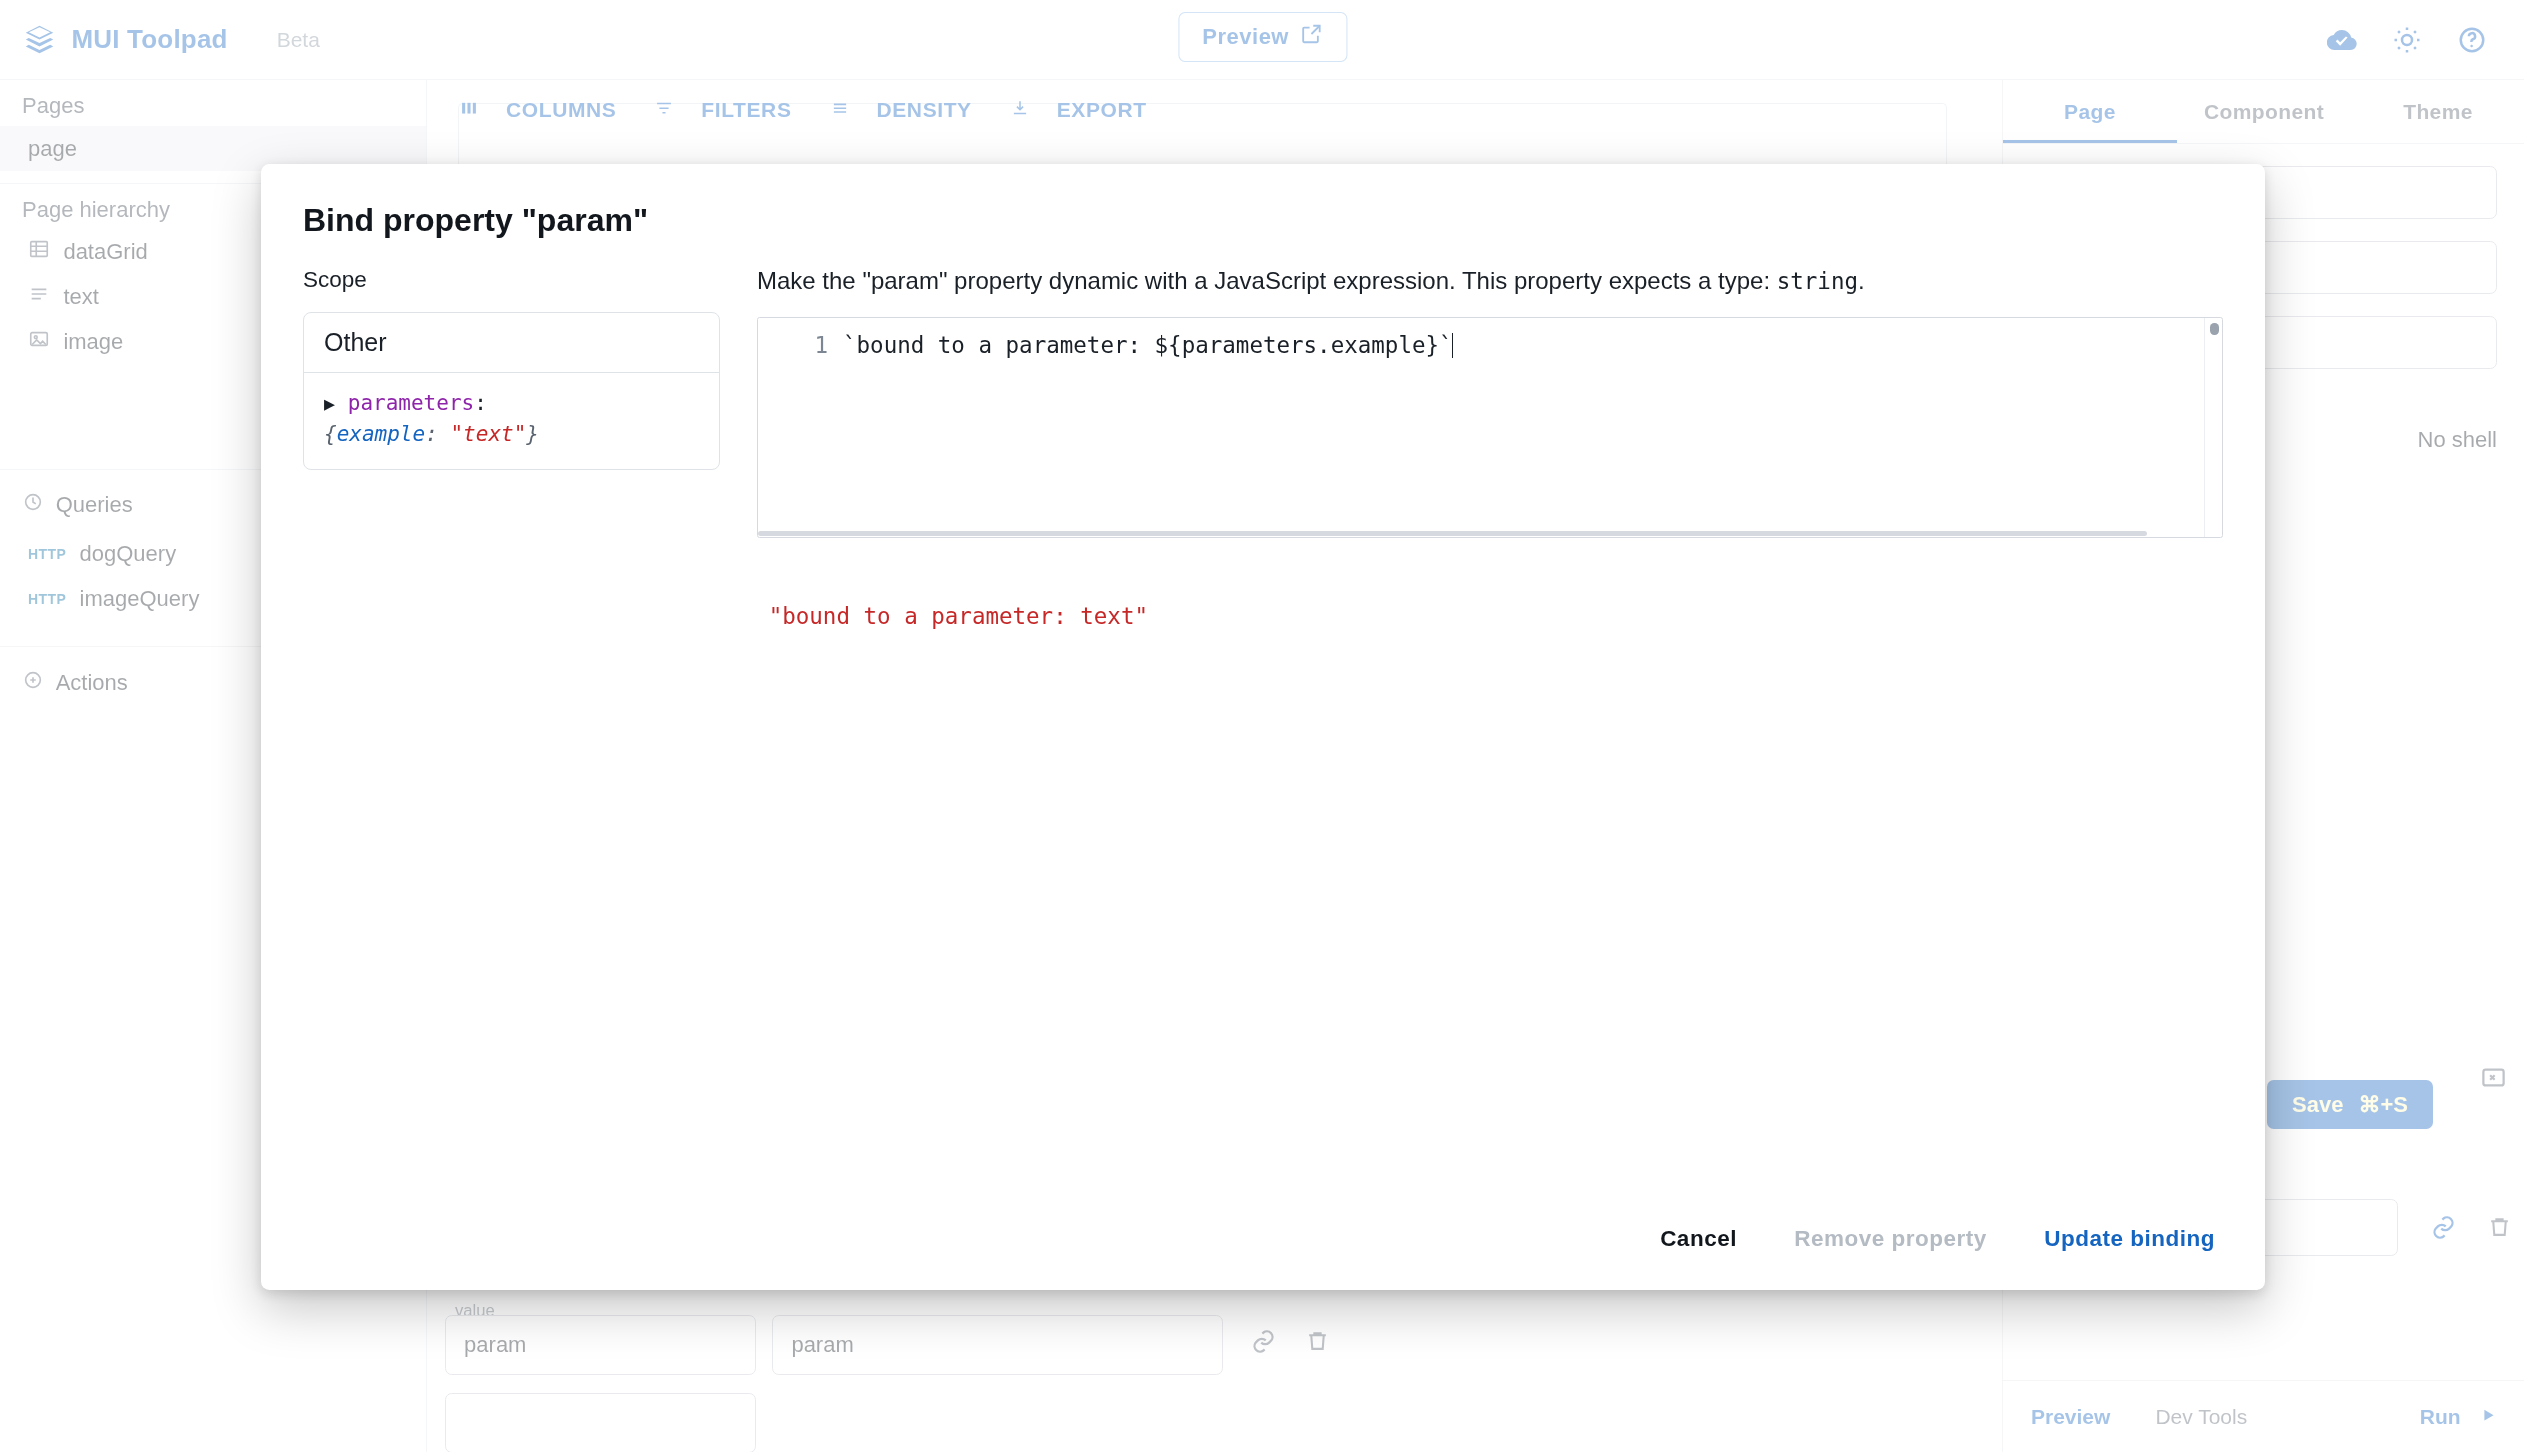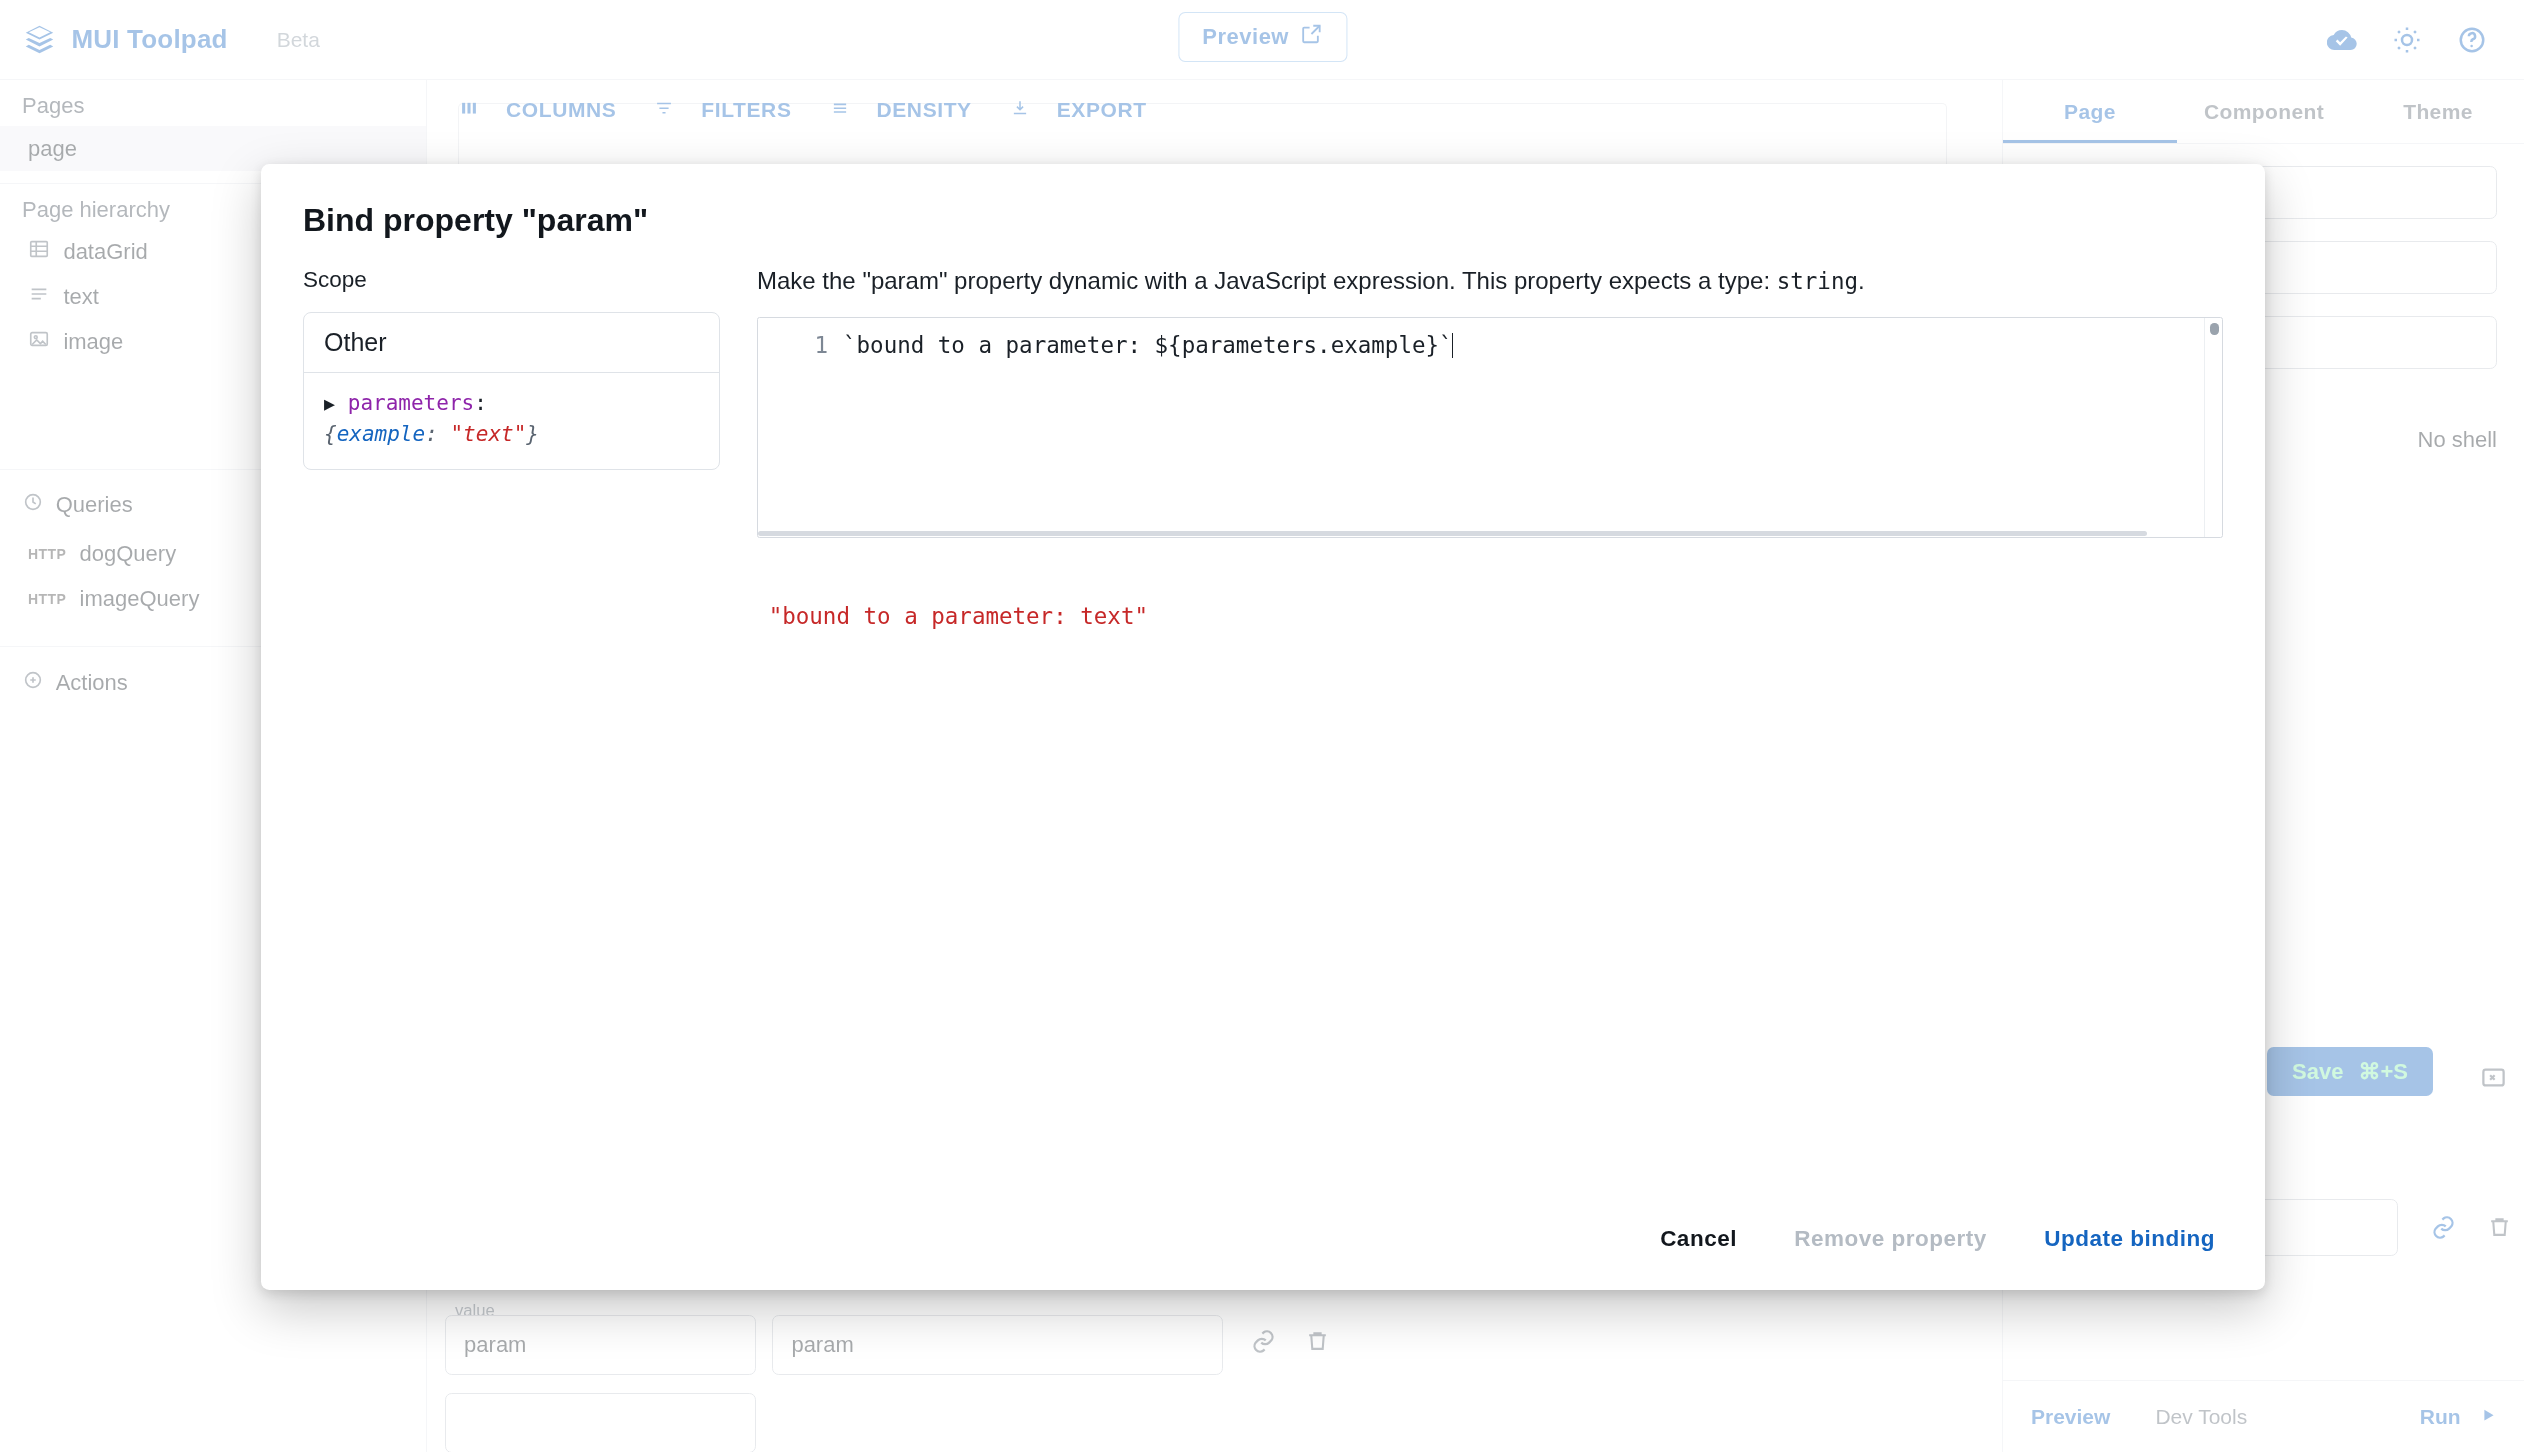--- a/index.html
+++ b/index.html
@@ -109,21 +109,21 @@
     align-items: center;
     gap: 13.4px;
     padding: 0 28px;
     font-size: 22px;
     color: #1a2027;
   }
   .rail-item.selected { background: #eef0f3; }
   .rail-item .tag {
     font-size: 14px;
     font-weight: 700;
-    color: #404040;
+    color: #0369a1;
     letter-spacing: 0.4px;
     text-align: center;
   }
   .rail-divider {
     height: 0.8px;
     background: #e5e8ec;
     margin: 11.7px 0 0 0;
   }
   .rail-group-title {
     display:flex; align-items:center; gap: 11.7px;
@@ -239,23 +239,23 @@
     box-sizing:border-box;
   }
   .rp-text {
     margin: 22px 28px;
     font-size: 22px;
     color: #1a2027;
   }
   .save-btn {
     position: absolute;
     right: 92px;
-    top: 967px;
+    top: 1000px;
     background: #1565c0;
-    color: #86efac;
+    color: #fef9c3;
     border-radius: 6.7px;
     padding: 11.7px 25px;
     font-size: 22px;
     font-weight: 600;
     display: flex; align-items:center; gap: 15px;
   }
   .rp-bottom {
     position:absolute;
     left:0; right:0; bottom:0;
     height: 72px;

